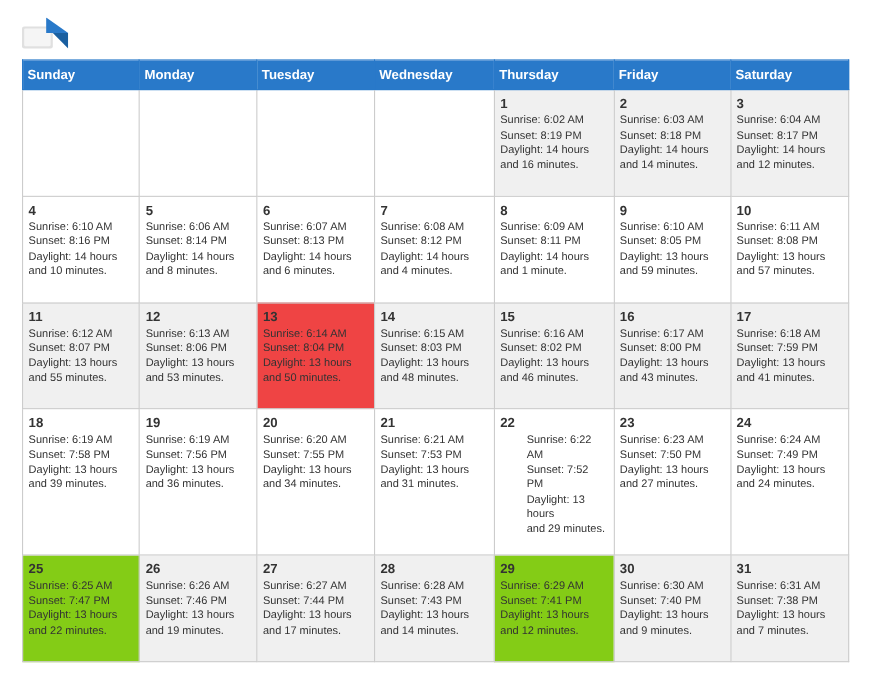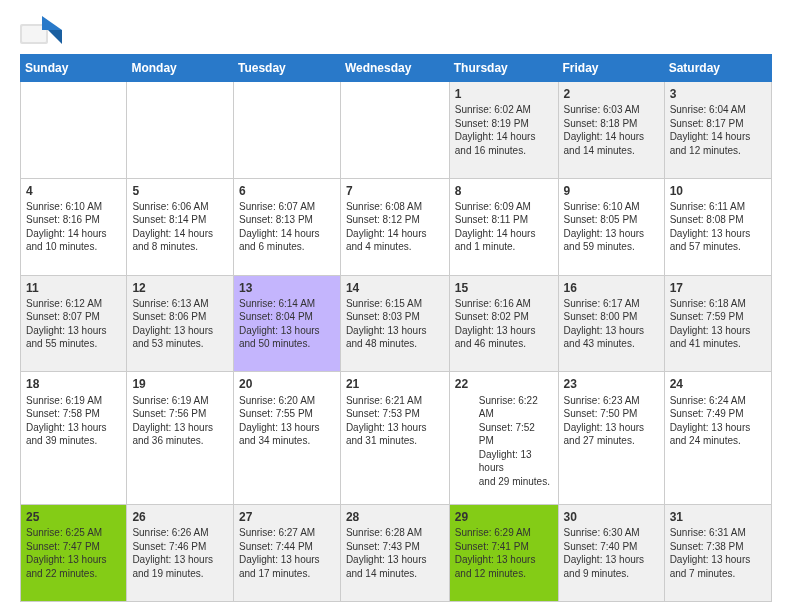--- a/index.html
+++ b/index.html
@@ -220,21 +220,21 @@
 Daylight: 13 hours
 and 55 minutes.</div>
           </td>
           <td style="background-color: rgb(240, 240, 240);">
             <span class="day-number">12</span>
             <div class="day-info" style="white-space: pre-line;">Sunrise: 6:13 AM
 Sunset: 8:06 PM
 Daylight: 13 hours
 and 53 minutes.</div>
           </td>
-          <td style="background-color: #c4b5fd;">
+          <td style="background-color: #ef4444;">
             <span class="day-number">13</span>
             <div class="day-info" style="white-space: pre-line;">Sunrise: 6:14 AM
 Sunset: 8:04 PM
 Daylight: 13 hours
 and 50 minutes.</div>
           </td>
           <td style="background-color: rgb(240, 240, 240);">
             <span class="day-number">14</span>
             <div class="day-info" style="white-space: pre-line;">Sunrise: 6:15 AM
 Sunset: 8:03 PM

